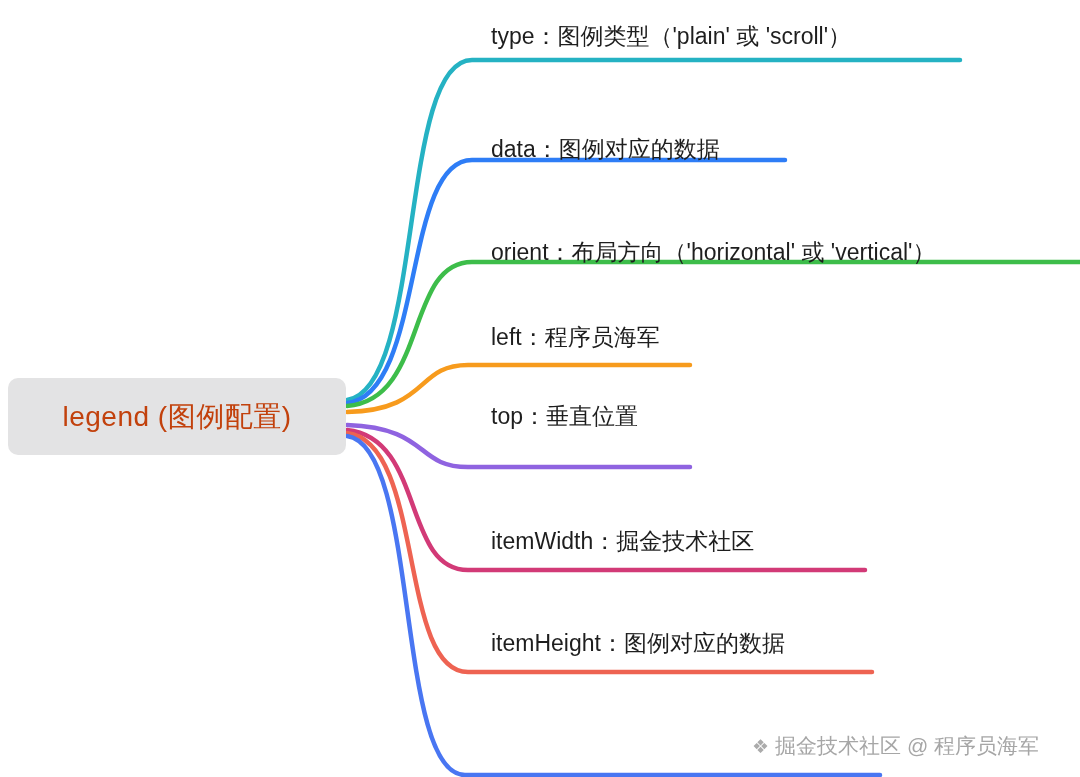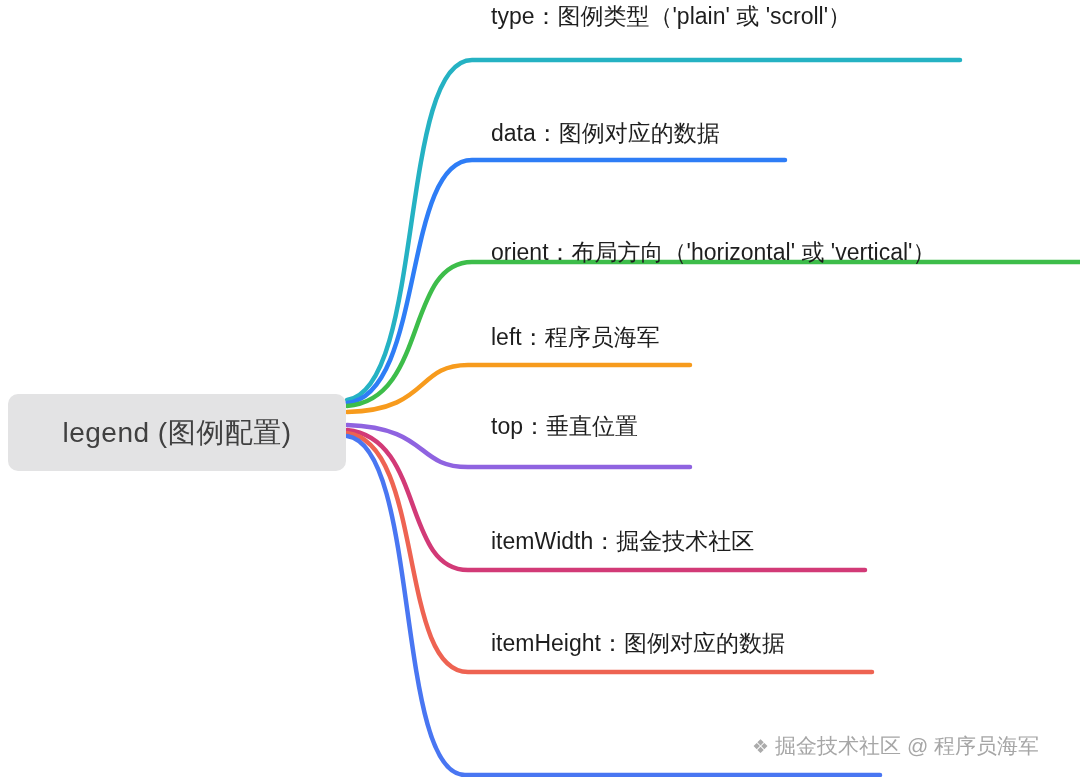--- a/index.html
+++ b/index.html
@@ -34,39 +34,38 @@
     left: 8px;
     top: 378px;
     width: 338px;
     height: 77px;
     background: #e3e3e4;
     border-radius: 10px;
     display: flex;
     align-items: center;
     justify-content: center;
     font-size: 28px;
-    color: #404040;
+    color: #c2410c;
     letter-spacing: 0.5px;
     box-sizing: border-box;
-    margin-top: 16px;
   }
   .branch-label {
     position: absolute;
     left: 491px;
     height: 32px;
     line-height: 32px;
     font-size: 23px;
     color: #1e1e1e;
     white-space: nowrap;
   }
-  .lbl-1 { top: 0; }
-  .lbl-2 { top: 117px; }
+  .lbl-1 { top: 20px; }
+  .lbl-2 { top: 133px; }
   .lbl-3 { top: 236px; }
   .lbl-4 { top: 321px; }
-  .lbl-5 { top: 410px; }
+  .lbl-5 { top: 400px; }
   .lbl-6 { top: 525px; }
   .lbl-7 { top: 627px; }
   .lbl-8 { top: 729px; }
   .watermark {
     position: absolute;
     left: 752px;
     top: 732px;
     font-size: 21px;
     color: #a6a6a6;
     white-space: nowrap;

